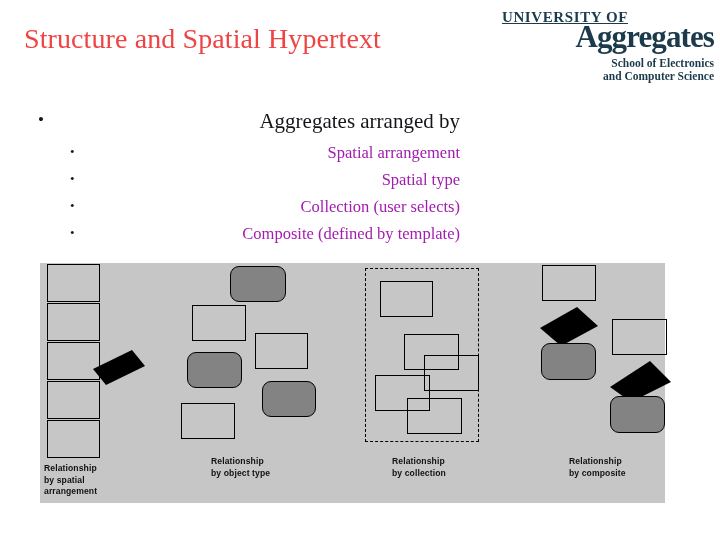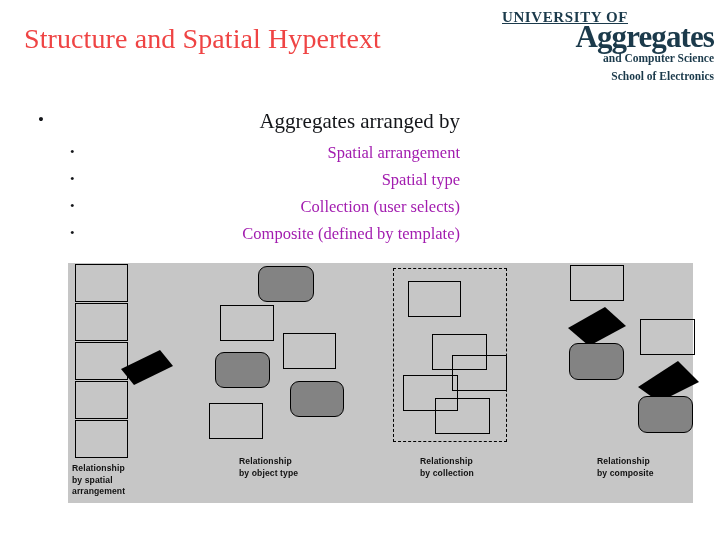--- a/index.html
+++ b/index.html
@@ -54,21 +54,20 @@
     font-size:16.5px;line-height:27px;color:#a21caf;
   }
   .sublist li::before{
     content:"\2022";position:absolute;left:12px;top:-1px;font-size:13px;color:#14161a;
   }
 
   
   .diagram{
     position:absolute;left:40px;top:263px;width:625px;height:240px;
     background:#c6c6c6;
-    margin-left:28px;
   }
   .shape{position:absolute;box-sizing:border-box;}
   .rect-open{background:transparent;border:1.4px solid #000;}
   .rect-light{background:#c6c6c6;border:1.4px solid #000;}
   .rect-gray{background:#838383;border:1.4px solid #000;border-radius:9px;}
   .dashbox{border:1.7px dashed #000;background:transparent;}
   .caption{
     position:absolute;font-family:"Liberation Sans", sans-serif;
     font-size:8.6px;line-height:11.5px;color:#111;font-weight:bold;
     letter-spacing:.1px;white-space:pre-line;
@@ -78,22 +77,22 @@
 </head>
 <body>
 
 <div class="slide">
 
   <div class="slide-title">Structure and Spatial Hypertext</div>
 
   <div class="logo">
     <div class="logo-univ">UNIVERSITY OF</div>
     <div class="logo-name">Aggregates</div>
+    <div class="logo-school">School of Electronics</div>
     <div class="logo-school" style="margin-top:0">and Computer Science</div>
-    <div class="logo-school">School of Electronics</div>
   </div>
 
   <div class="bullets">
     <div class="b1">Aggregates arranged by</div>
     <ul class="sublist">
       <li>Spatial arrangement</li>
       <li>Spatial type</li>
       <li>Collection (user selects)</li>
       <li>Composite (defined by template)</li>
     </ul>

